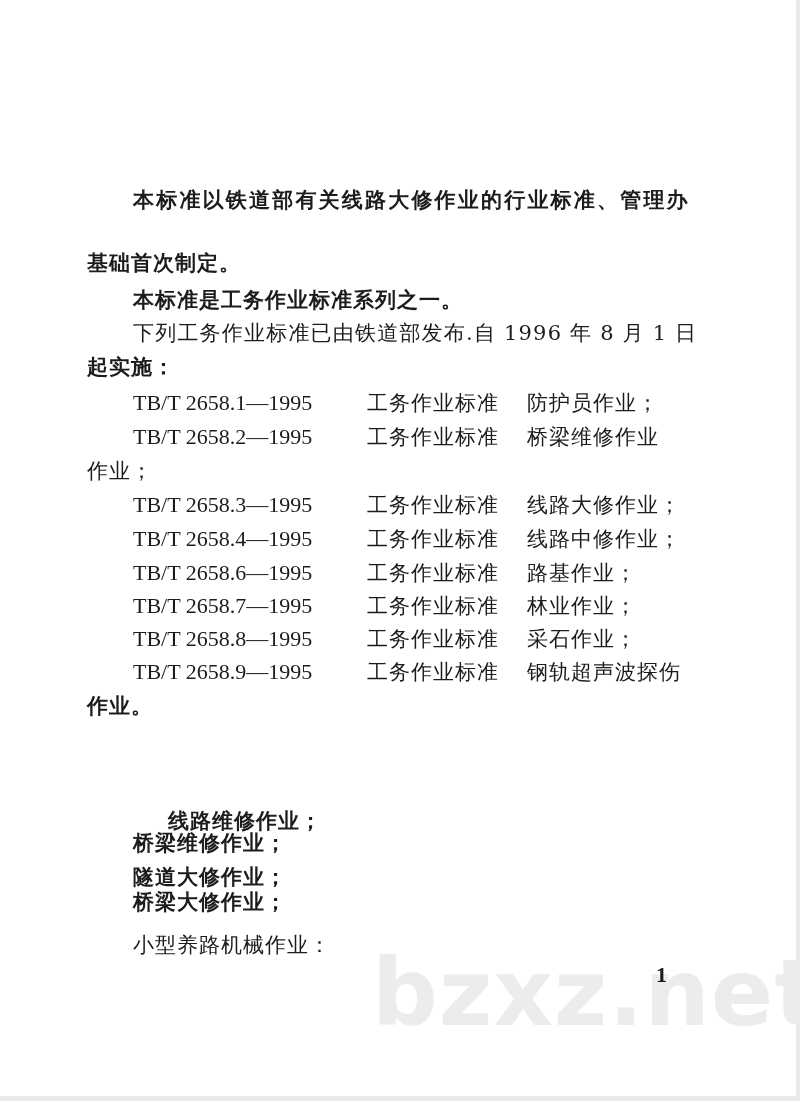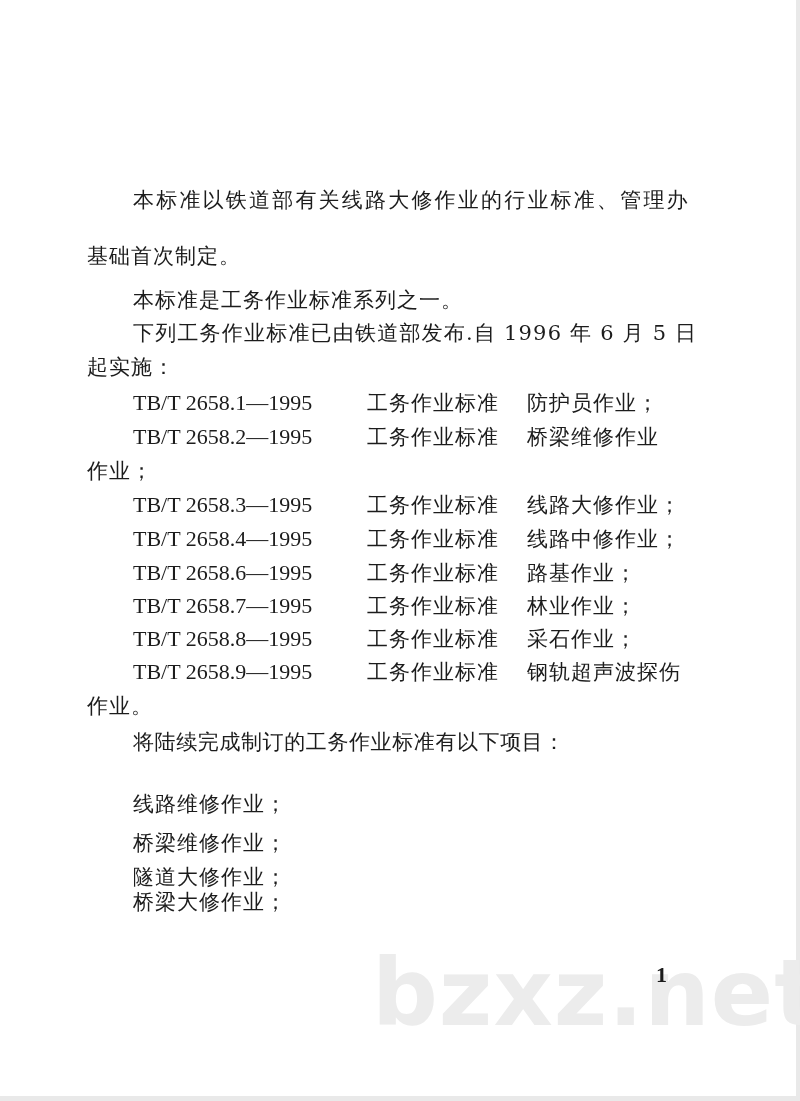--- a/index.html
+++ b/index.html
@@ -23,21 +23,21 @@
     position: absolute; top: 100px; left: 0; width: 796px;
     text-align: center; font-size: 32px; font-weight: bold;
     line-height: 44px;
   }
   .title span { display: inline-block; }
   .title .gap { width: 72px; }
   .line {
     position: absolute; font-size: 21px; line-height: 30px;
     white-space: nowrap;
   }
-  .bold { font-weight: normal; }
+  .bold { font-weight: bold; }
   .indent { left: 133px; }
   .flush  { left: 87px; }
   .justify {
     display: flex; justify-content: space-between;
   }
   .std-row { position: absolute; left: 133px; font-size: 21px; line-height: 30px; white-space: nowrap; }
   .std-code { position: absolute; left: 0; top: 0; font-family: "Liberation Serif", "DejaVu Serif", serif; font-size: 22px; }
   .std-series { position: absolute; left: 234px; top: 0; letter-spacing: 1px; }
   .std-name { position: absolute; left: 394px; top: 0; letter-spacing: 1px; }
   .pageno {
@@ -49,25 +49,25 @@
 <body>
 
 <div class="page">
 
   <div class="watermark">bzxz.net</div>
 
 
   <div class="line indent justify bold" style="top:185px; width:557px;">
     <span style="letter-spacing:2.2px;">本标准以铁道部有关线路大修作业的行业标准、管理办</span>
   </div>
-  <div class="line flush bold" style="top:241px; letter-spacing:1px;text-align:center;">基础首次制定。</div>
+  <div class="line flush bold" style="top:248px; letter-spacing:1px;text-align:center;">基础首次制定。</div>
 
   <div class="line indent bold" style="top:285px; letter-spacing:1px;">本标准是工务作业标准系列之一。</div>
 
-  <div class="line indent" style="top:318px; letter-spacing:1.2px;">下列工务作业标准已由铁道部发布.自 1996 年 6 月 5 日</div>
+  <div class="line indent" style="top:318px; letter-spacing:1.2px;">下列工务作业标准已由铁道部发布.自 1996 年 8 月 1 日</div>
   <div class="line flush bold" style="top:352px; letter-spacing:1px;">起实施：</div>
 
   <div class="std-row" style="top:388px;">
     <span class="std-code">TB/T 2658.1—1995</span>
     <span class="std-series">工务作业标准</span>
     <span class="std-name">防护员作业；</span>
   </div>
   <div class="std-row" style="top:422px;">
     <span class="std-code">TB/T 2658.2—1995</span>
     <span class="std-series">工务作业标准</span>
@@ -99,20 +99,20 @@
     <span class="std-series">工务作业标准</span>
     <span class="std-name">采石作业；</span>
   </div>
   <div class="std-row" style="top:657px;">
     <span class="std-code">TB/T 2658.9—1995</span>
     <span class="std-series">工务作业标准</span>
     <span class="std-name">钢轨超声波探伤</span>
   </div>
   <div class="line flush bold" style="top:691px; letter-spacing:1px;">作业。</div>
 
-  <div class="line indent bold" style="top:727px; letter-spacing:0.6px;">将陆续完成制订的工务作业标准有以下项目：</div>
-  <div class="line indent bold" style="top:789px; letter-spacing:1px;">线路维修作业；</div>
+  <div class="line indent bold" style="top:806px; letter-spacing:1px;margin-left:35px;">线路维修作业；</div>
   <div class="line indent bold" style="top:839px; letter-spacing:1px;margin-top:48px;">桥梁大修作业；</div>
   <div class="line indent bold" style="top:828px; letter-spacing:1px;">桥梁维修作业；</div>
   <div class="line indent bold" style="top:862px; letter-spacing:1px;">隧道大修作业；</div>
+  <div class="line indent" style="top:930px; letter-spacing:1px;">小型养路机械作业：</div>
 
   <div class="pageno">1</div>
 </div>
 
 </body></html>

